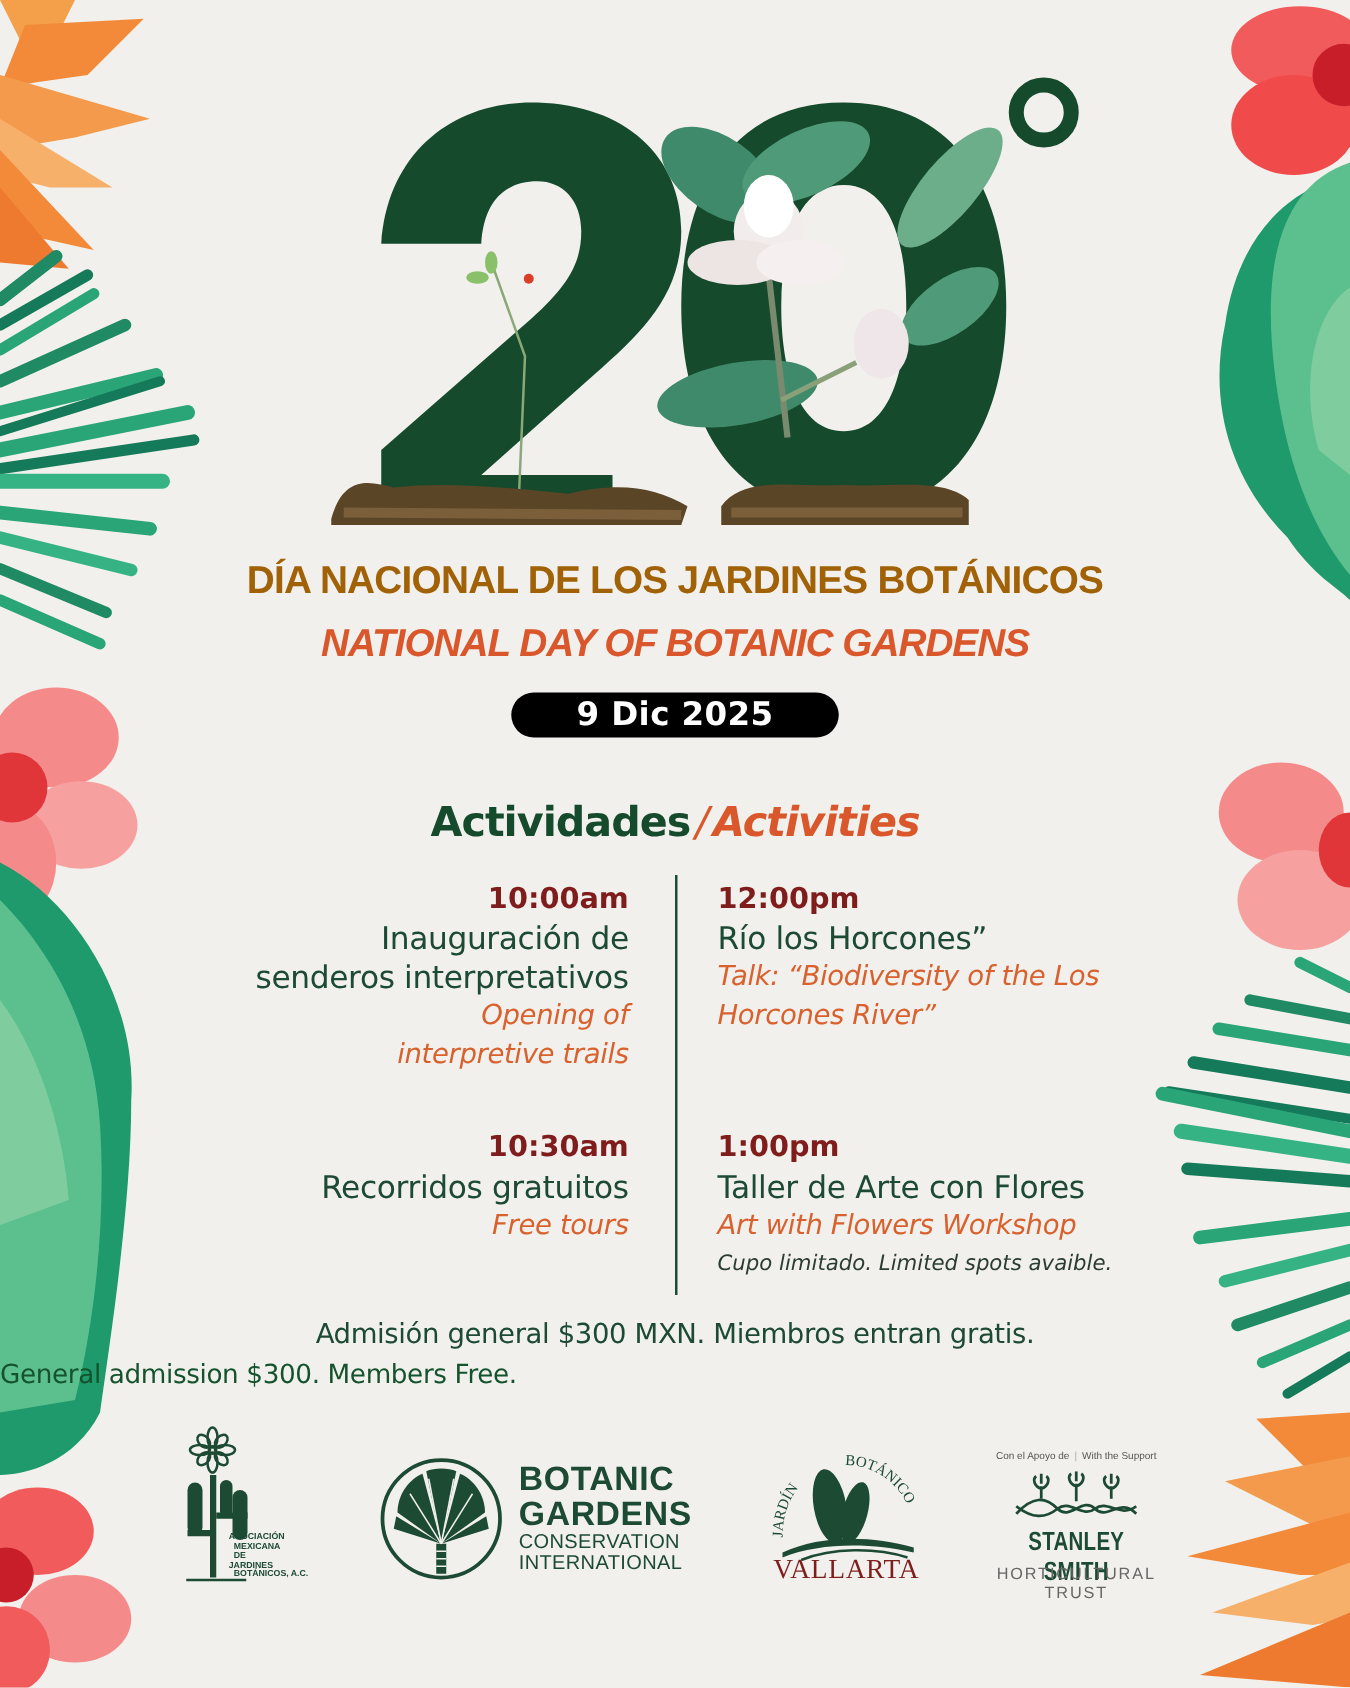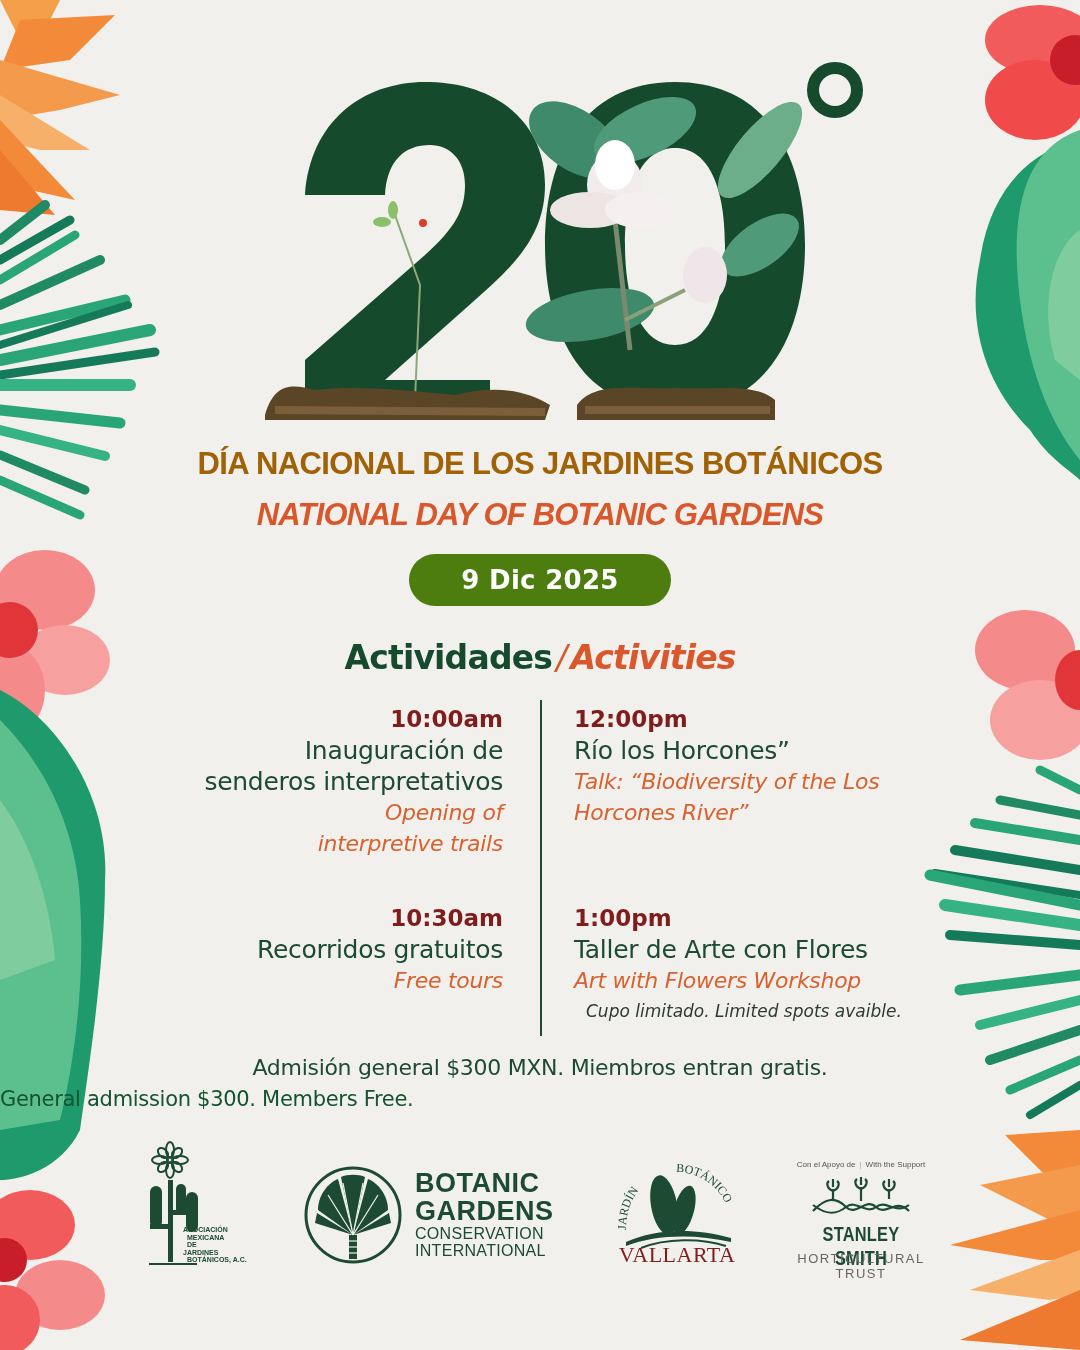--- a/index.html
+++ b/index.html
@@ -24,22 +24,22 @@
     text-align: center; font-weight: 700; font-size: 31px; letter-spacing: -0.6px;
     color: #a16207; font-family: "Liberation Sans", sans-serif;
   }
   .title-en {
     position: absolute; left: 0; right: 0; top: 487px;
     text-align: center; font-weight: 700; font-style: italic; font-size: 31px; letter-spacing: -0.8px;
     color: #d9572a; font-family: "Liberation Sans", sans-serif; margin-top: 10px;
   }
 
   .date-pill {
-    position: absolute; left: 409px; top: 554px; width: 262px; height: 52px;
-    border-radius: 26px; background: #4d7c0f; color: #ffffff;
+    position: absolute; left: 409px; top: 554px; width: 262px; height: 36px;
+    border-radius: 26px; background: #000000; color: #ffffff;
     display: flex; align-items: center; justify-content: center;
     font-weight: 700; font-size: 26px; letter-spacing: 0.3px;
     font-family: "DejaVu Sans", sans-serif;
   }
 
   .activities-heading {
     position: absolute; left: 0; right: 0; top: 638px; text-align: center;
     font-size: 33px; letter-spacing: -0.8px; font-family: "DejaVu Sans", sans-serif;
   }
   .activities-heading .es { color: #154a2c; font-weight: 600; }
@@ -49,21 +49,21 @@
   .divider {
     position: absolute; left: 540px; top: 700px; width: 2px; height: 336px; background: #1e4b35;
   }
 
   .act { position: absolute; font-family: "DejaVu Sans", sans-serif; line-height: 31px; }
   .act.left { text-align: right; right: 577px; }
   .act.right { text-align: left; left: 574px; }
   .act .time { font-weight: 700; font-size: 23px; color: #7f1d1d; display: block; }
   .act .es { font-size: 25px; color: #1d4a33; display: block; letter-spacing: -0.3px; }
   .act .en { font-size: 22px; color: #d9612e; font-style: italic; display: block; letter-spacing: -0.3px; }
-  .act .note { font-size: 17px; color: #2b3c33; font-style: italic; display: block; line-height: 30px; margin-left: 12px; }
+  .act .note { font-size: 17px; color: #2b3c33; font-style: italic; display: block; line-height: 30px; }
 
   .admission-es {
     position: absolute; left: 0; right: 0; top: 1055px; text-align: center;
     font-size: 22px; color: #1d4a33; font-family: "DejaVu Sans", sans-serif; letter-spacing: -0.3px;
   }
   .admission-en {
     position: absolute; left: 0; right: 0; top: 1087px; 
     font-size: 21px; color: #14532d; font-family: "DejaVu Sans", sans-serif; letter-spacing: -0.3px;
   }
 

